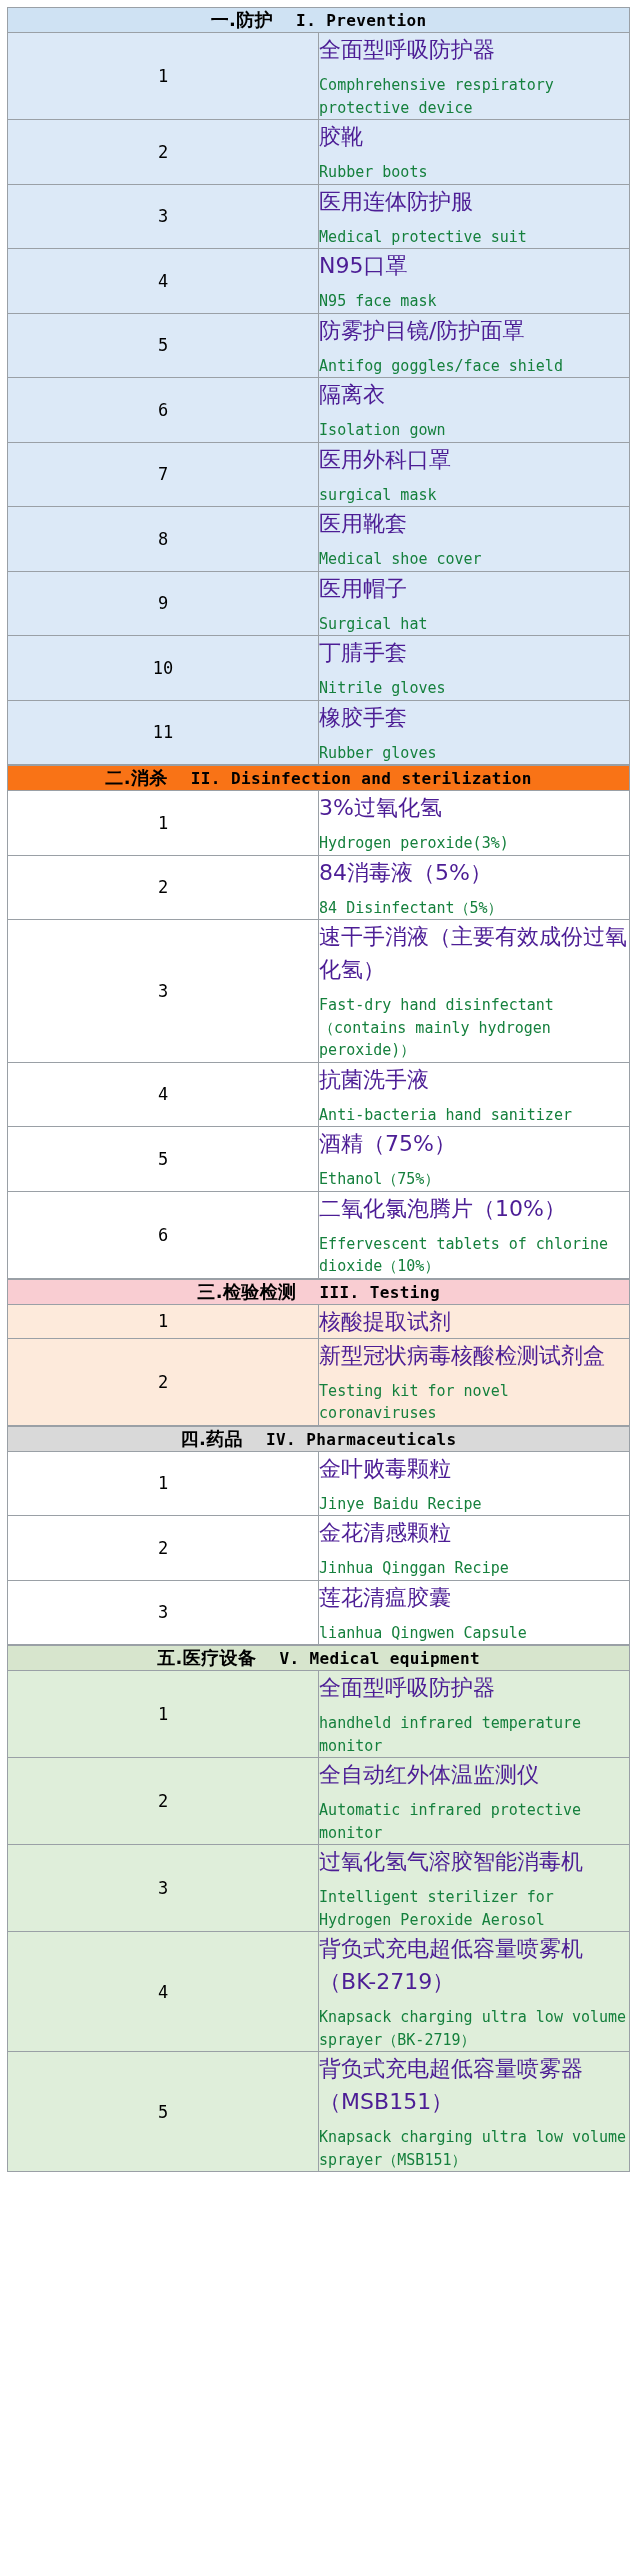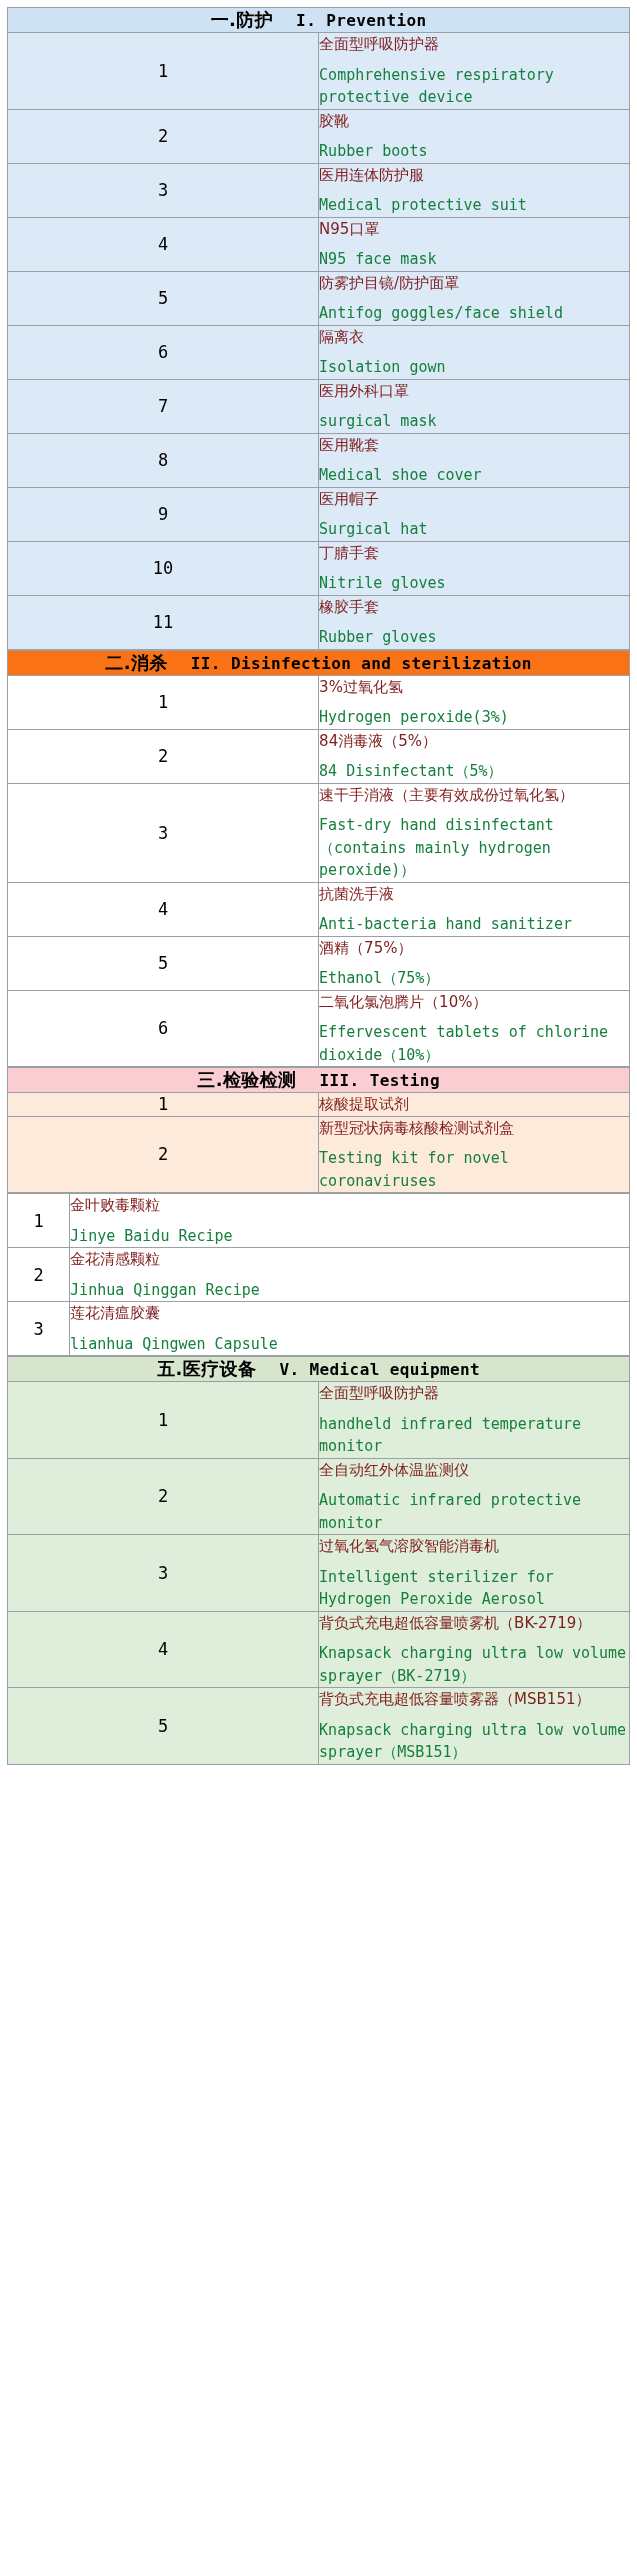--- a/index.html
+++ b/index.html
@@ -54,23 +54,23 @@
     width: 61px;
     text-align: center;
     font-size: 17px;
     font-family: "DejaVu Sans Mono", monospace;
   }
   td.body {
     padding: 8px 10.7px 9px 10.7px;
   }
   .cn {
     font-family: "DejaVu Sans", sans-serif;
-    font-size: 15px;
+    font-size: 22px;
     line-height: 1.5;
-    color: #7f1d1d;
+    color: #4c1d95;
     display: block;
   }
   .en {
     font-family: "DejaVu Sans Mono", monospace;
     font-size: 15px;
     line-height: 1.5;
     color: #15803d;
     display: block;
     margin-top: 8px;
   }
@@ -254,20 +254,28 @@
             <td class="idx">2</td>
             <td class="body">
               <span class="cn">新型冠状病毒核酸检测试剂盒</span>
               <span class="en">Testing kit for novel coronaviruses</span>
             </td>
           </tr>
         </tbody>
       </table>
       <table class="cat-table sec-pharma">
         <tbody>
+          <tr class="sec-header">
+            <td colspan="2">
+              <div class="hdr-inner">
+                <span class="hdr-cn">四.药品</span>
+                <span class="hdr-en">IV. Pharmaceuticals</span>
+              </div>
+            </td>
+          </tr>
           <tr>
             <td class="idx">1</td>
             <td class="body">
               <span class="cn">金叶败毒颗粒</span>
               <span class="en">Jinye Baidu Recipe</span>
             </td>
           </tr>
           <tr>
             <td class="idx">2</td>
             <td class="body">

